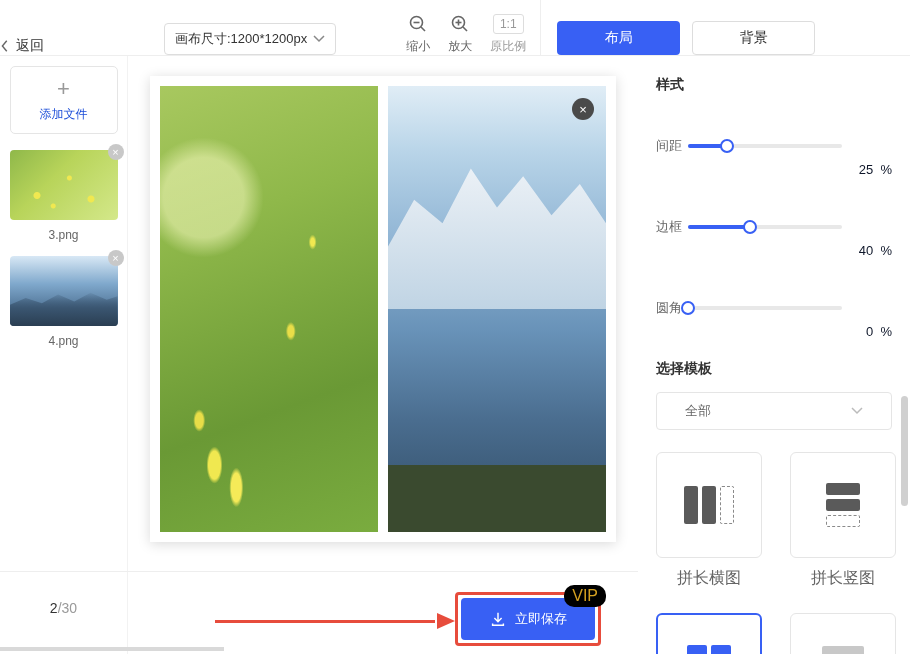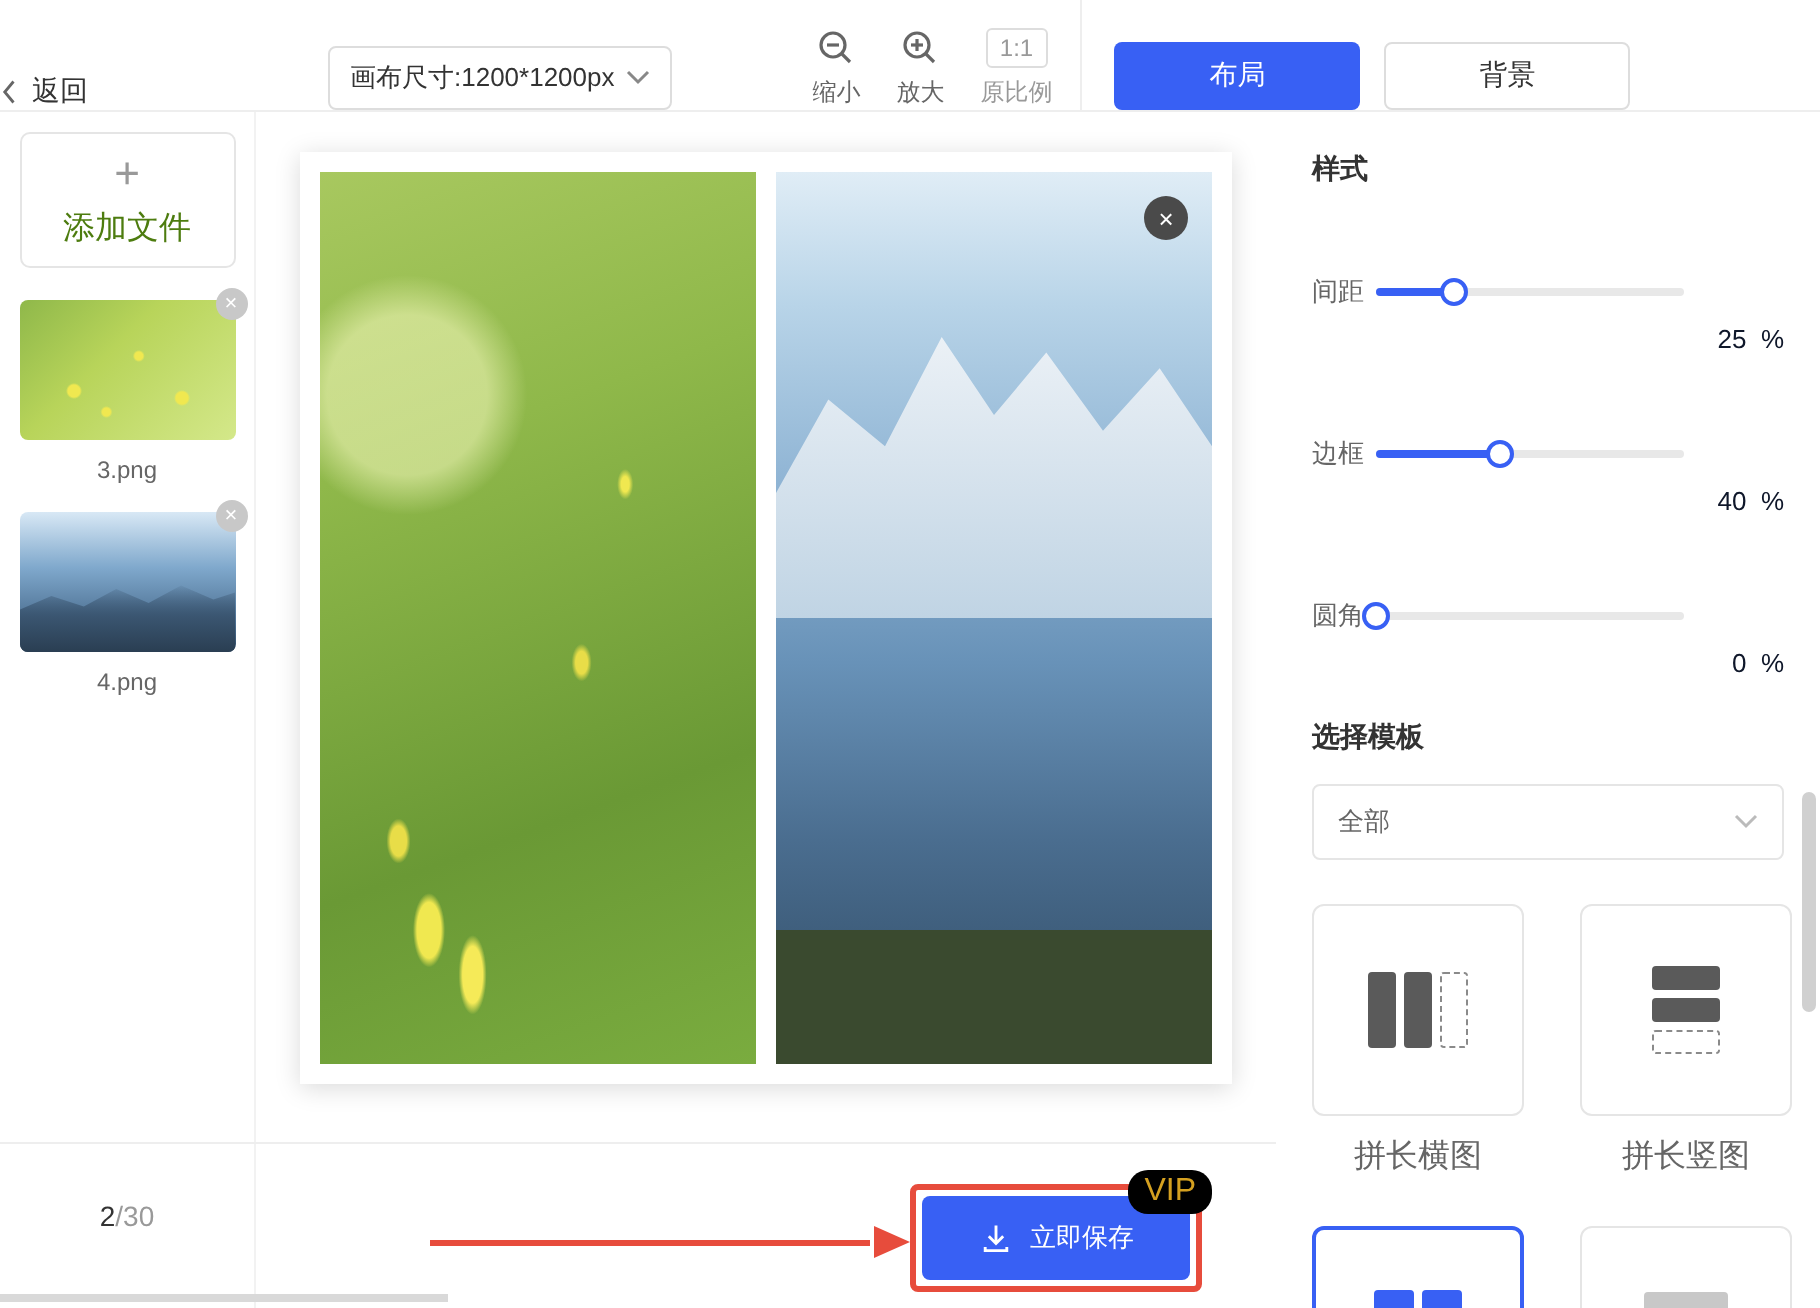--- a/index.html
+++ b/index.html
@@ -24,21 +24,21 @@
     .tab-btn.active { background: #3860f4; color: #fff; }
     .tab-btn.inactive { border: 1px solid #ddd; color: #333; }
     
     
     .main { display: flex; height: calc(100% - 56px); }
     
     
     .sidebar-left { width: 128px; padding: 10px; display: flex; flex-direction: column; align-items: center; border-right: 1px solid #f2f2f2; }
     .add-file { width: 108px; height: 68px; border: 1px solid #e5e5e5; border-radius: 5px; display: flex; flex-direction: column; align-items: center; justify-content: center; gap: 6px; cursor: pointer; margin-bottom: 16px; }
     .add-file .plus { font-size: 22px; color: #999; font-weight: 300; line-height: 1; }
-    .add-file .label { font-size: 16px; color: #4d7c0f; }
+    .add-file .label { font-size: 12px; color: #1d4ed8; }
     .thumb-item { margin-bottom: 14px; position: relative; }
     .thumb-img { width: 108px; height: 70px; border-radius: 4px; overflow: hidden; position: relative; }
     .thumb-img.flower { background: linear-gradient(135deg, #8fb84a 0%, #b8d45a 40%, #d4e88a 100%); }
     .thumb-img.flower::before { content: ''; position: absolute; inset: 0; background: radial-gradient(circle at 25% 65%, #f0e850 3px, transparent 4px), radial-gradient(circle at 55% 40%, #f0e850 2px, transparent 3px), radial-gradient(circle at 75% 70%, #f0e850 3px, transparent 4px), radial-gradient(circle at 40% 80%, #f0e850 2px, transparent 3px); }
     .thumb-img.mountain { background: linear-gradient(180deg, #d8e8f5 0%, #7fa8cc 40%, #4a6d8f 80%, #2f4a63 100%); }
     .thumb-img.mountain::before { content: ''; position: absolute; bottom: 0; left: 0; right: 0; height: 50%; background: linear-gradient(180deg, transparent, #3a5570 50%, #2a3e52 100%); clip-path: polygon(0 40%, 15% 20%, 30% 35%, 45% 10%, 60% 30%, 75% 5%, 90% 25%, 100% 15%, 100% 100%, 0 100%); }
     .thumb-close { position: absolute; top: -6px; right: -6px; width: 16px; height: 16px; border-radius: 50%; background: #c8c8c8; color: #fff; display: flex; align-items: center; justify-content: center; font-size: 11px; cursor: pointer; }
     .thumb-name { text-align: center; font-size: 12px; color: #666; margin-top: 8px; }
     .page-counter { font-size: 14px; color: #999; margin-top: auto; margin-bottom: 28px; }
     .page-counter .current { color: #333; }
@@ -67,21 +67,21 @@
     
     .panel-right { width: 272px; padding: 20px 18px; position: relative; }
     .panel-title { font-size: 14px; font-weight: 600; color: #333; margin-bottom: 20px; }
     .slider-row { display: flex; align-items: center; margin-bottom: 18px; }
     .slider-label { font-size: 13px; color: #666; width: 32px; }
     .slider-track { flex: 1; height: 4px; background: #e8e8e8; border-radius: 2px; position: relative; cursor: pointer; }
     .slider-fill { position: absolute; left: 0; top: 0; height: 100%; background: #3860f4; border-radius: 2px; }
     .slider-thumb { position: absolute; top: 50%; transform: translate(-50%, -50%); width: 14px; height: 14px; border-radius: 50%; background: #fff; border: 2px solid #3860f4; cursor: grab; }
     .slider-value { font-size: 13px; color: #0f172a; width: 50px; text-align: right; margin-top: 48px; }
     .section-title { font-size: 14px; font-weight: 600; color: #333; margin-top: 21px; margin-bottom: 14px; }
-    .select-box { border: 1px solid #e5e5e5; border-radius: 4px; padding: 9px 12px; display: flex; align-items: center; justify-content: space-between; font-size: 13px; color: #666; cursor: pointer; margin-bottom: 22px; }
+    .select-box { border: 1px solid #e5e5e5; border-radius: 4px; padding: 9px 28px; display: flex; align-items: center; justify-content: space-between; font-size: 13px; color: #666; cursor: pointer; margin-bottom: 22px; }
     .select-box svg { width: 12px; height: 8px; color: #bbb; }
     .template-grid { display: grid; grid-template-columns: 1fr 1fr; gap: 24px 28px; }
     .template-item { display: flex; flex-direction: column; align-items: center; gap: 10px; cursor: pointer; }
     .template-box { width: 106px; height: 106px; border: 1px solid #e5e5e5; border-radius: 6px; display: flex; align-items: center; justify-content: center; }
     .template-box.selected { border: 2px solid #3860f4; }
     .template-label { font-size: 16px; color: #666; }
     .tpl-icon { display: flex; gap: 4px; align-items: center; }
     .tpl-icon .bar { background: #5a5a5a; border-radius: 2px; }
     .tpl-icon.selected .bar { background: #3860f4; }
     .tpl-icon .bar-dashed { border: 1px dashed #8a8a8a; border-radius: 2px; background: transparent; }

